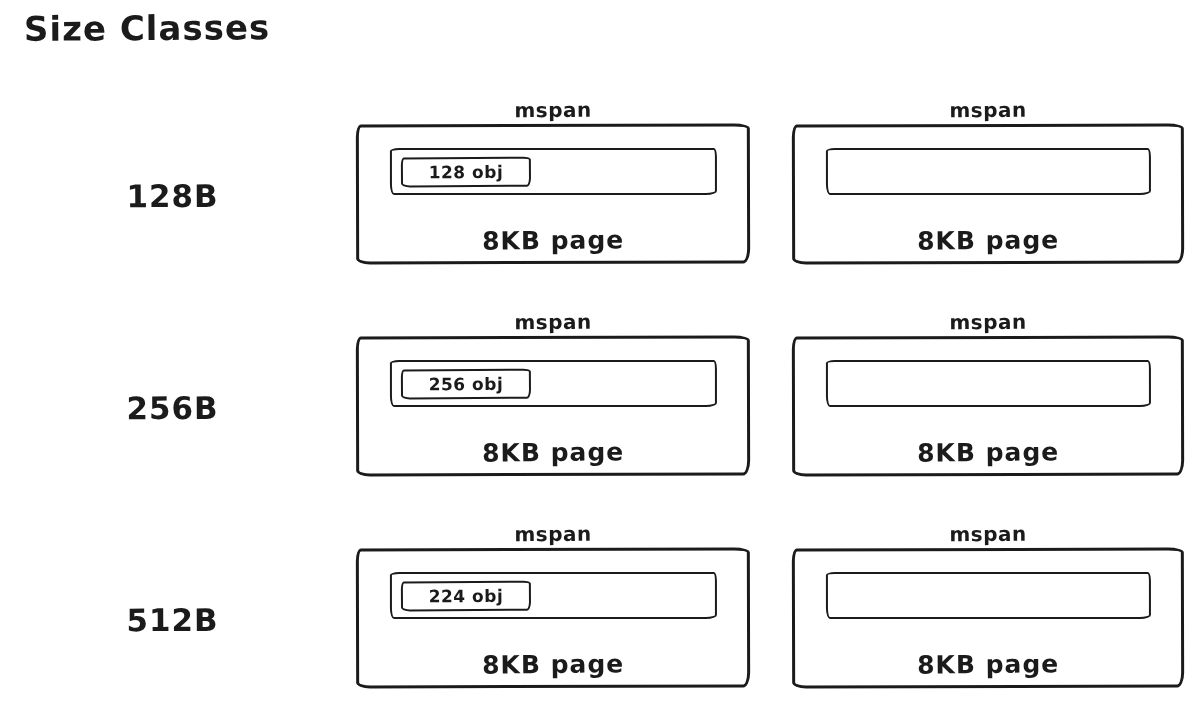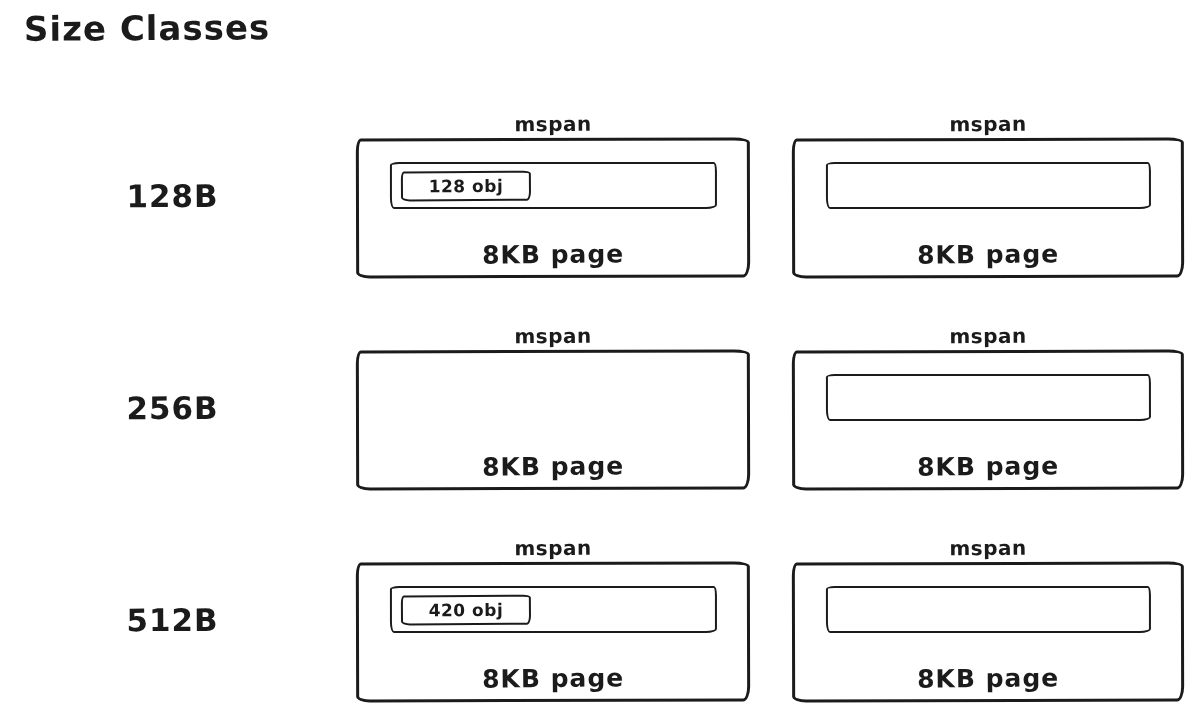--- a/index.html
+++ b/index.html
@@ -34,21 +34,21 @@
     left: 55px;
     top: 82px;
     width: 235px;
     text-align: center;
     font-size: 31px;
     font-weight: 700;
     letter-spacing: 1px;
     transform: rotate(-0.3deg);
   }
 
-  .diagram { position: absolute; top: 16px; }
+  .diagram { position: absolute; top: 2px; }
   .diagram.left  { left: 356px; width: 394px; }
   .diagram.right { left: 792px; width: 392px; }
 
   .mspan-label {
     text-align: center;
     font-size: 20px;
     font-weight: 700;
     letter-spacing: 0.5px;
     height: 26px;
     transform: rotate(-0.5deg);
@@ -137,20 +137,25 @@
       </div>
     </div>
   </div>
 
   <div class="row row2">
     <div class="size-label">256B</div>
 
     <div class="diagram left">
       <div class="mspan-label">mspan</div>
       <div class="outer">
+        <div class="inner">
+          <div class="obj">
+            <span>256 obj</span>
+          </div>
+        </div>
         <div class="page-label">8KB page</div>
       </div>
     </div>
 
     <div class="diagram right">
       <div class="mspan-label">mspan</div>
       <div class="outer">
         <div class="inner"></div>
         <div class="page-label">8KB page</div>
       </div>
@@ -158,21 +163,21 @@
   </div>
 
   <div class="row row3">
     <div class="size-label">512B</div>
 
     <div class="diagram left">
       <div class="mspan-label">mspan</div>
       <div class="outer">
         <div class="inner">
           <div class="obj">
-            <span>420 obj</span>
+            <span>224 obj</span>
           </div>
         </div>
         <div class="page-label">8KB page</div>
       </div>
     </div>
 
     <div class="diagram right">
       <div class="mspan-label">mspan</div>
       <div class="outer">
         <div class="inner"></div>

